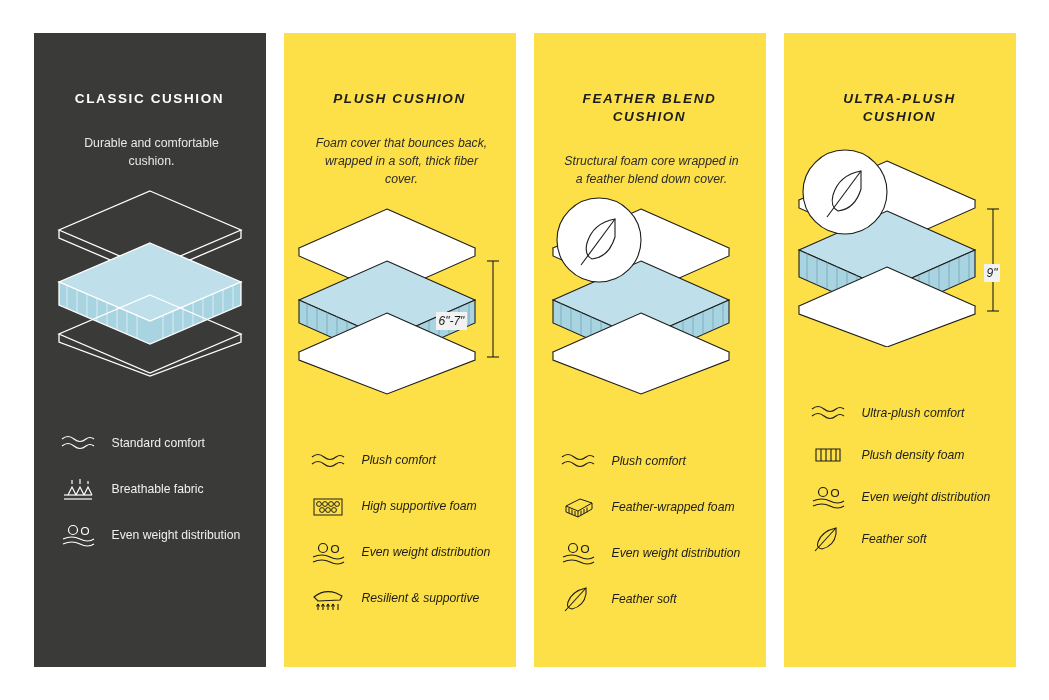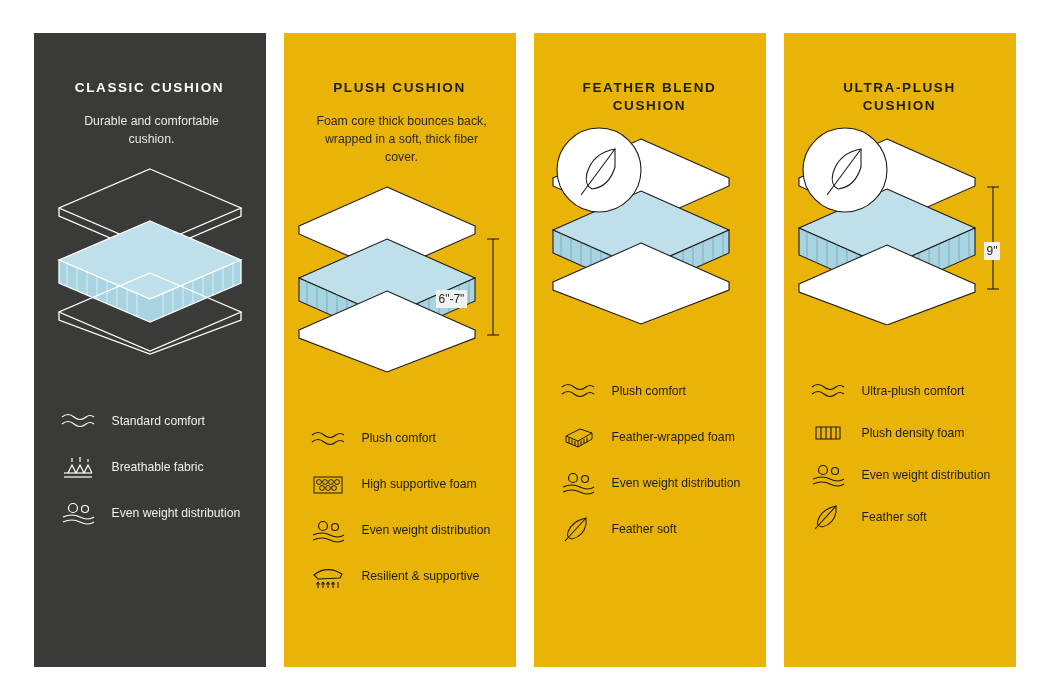--- a/index.html
+++ b/index.html
@@ -30,29 +30,30 @@
     box-sizing: border-box;
     position: relative;
     padding: 0;
     display: flex;
     flex-direction: column;
   }
   .card.dark {
     background: #3a3a38;
   }
   .card.light {
-    background: #eab308;
+    background: #fde047;
+    font-style: italic;
   }
   .card-title {
     text-align: center;
     font-size: 13.5px;
     font-weight: bold;
     letter-spacing: 1.6px;
     line-height: 1.35;
-    margin: 4px;
+    margin: 15px;
     padding: 42px 18px 0 18px;
   }
   .dark .card-title { color: #ffffff; }
   .light .card-title { color: #1d1d1b; }
 
   .card-sub {
     text-align: center;
     font-size: 12.3px;
     line-height: 1.45;
     margin: 0;
@@ -180,21 +181,21 @@
             <path d="M3 22 Q12 18 20 22 Q28 26 34 22"></path>
           </svg>
         </span>
         <span class="flabel">Even weight distribution</span>
       </div>
     </div>
   </div>
 
   <div class="card light">
     <h2 class="card-title">PLUSH CUSHION</h2>
-    <p class="card-sub">Foam core thick bounces back, wrapped in a soft, thick fiber cover.</p>
+    <p class="card-sub">Foam cover that bounces back, wrapped in a soft, thick fiber cover.</p>
 
     <div class="art">
       <svg width="225" height="200" viewBox="0 0 225 200">
         <g stroke="#1d1d1b" stroke-width="1.1" fill="#ffffff">
           <path d="M100 14 L188 53 L100 92 L12 53 Z"></path>
           <path d="M12 53 L12 61 L100 100 L188 61 L188 53" fill="#ffffff"></path>
           <path d="M100 92 L100 100"></path>
         </g>
         <g>
           <path d="M100 66 L188 105 L100 144 L12 105 Z" fill="#bfe0ea" stroke="#1d1d1b" stroke-width="1.1"></path>
@@ -286,20 +287,21 @@
               <path d="M23 19 L24.5 21.5"></path>
           </svg>
         </span>
         <span class="flabel">Resilient &amp; supportive</span>
       </div>
     </div>
   </div>
 
   <div class="card light">
     <h2 class="card-title">FEATHER BLEND CUSHION</h2>
+    <p class="card-sub">Structural foam core wrapped in a feather blend down cover.</p>
 
     <div class="art">
       <svg width="225" height="200" viewBox="0 0 225 200">
         <g stroke="#1d1d1b" stroke-width="1.1" fill="#ffffff">
           <path d="M104 14 L192 53 L104 92 L16 53 Z"></path>
           <path d="M16 53 L16 61 L104 100 L192 61 L192 53" fill="#ffffff"></path>
           <path d="M104 92 L104 100"></path>
         </g>
         <g>
           <path d="M104 66 L192 105 L104 144 L16 105 Z" fill="#bfe0ea" stroke="#1d1d1b" stroke-width="1.1"></path>

